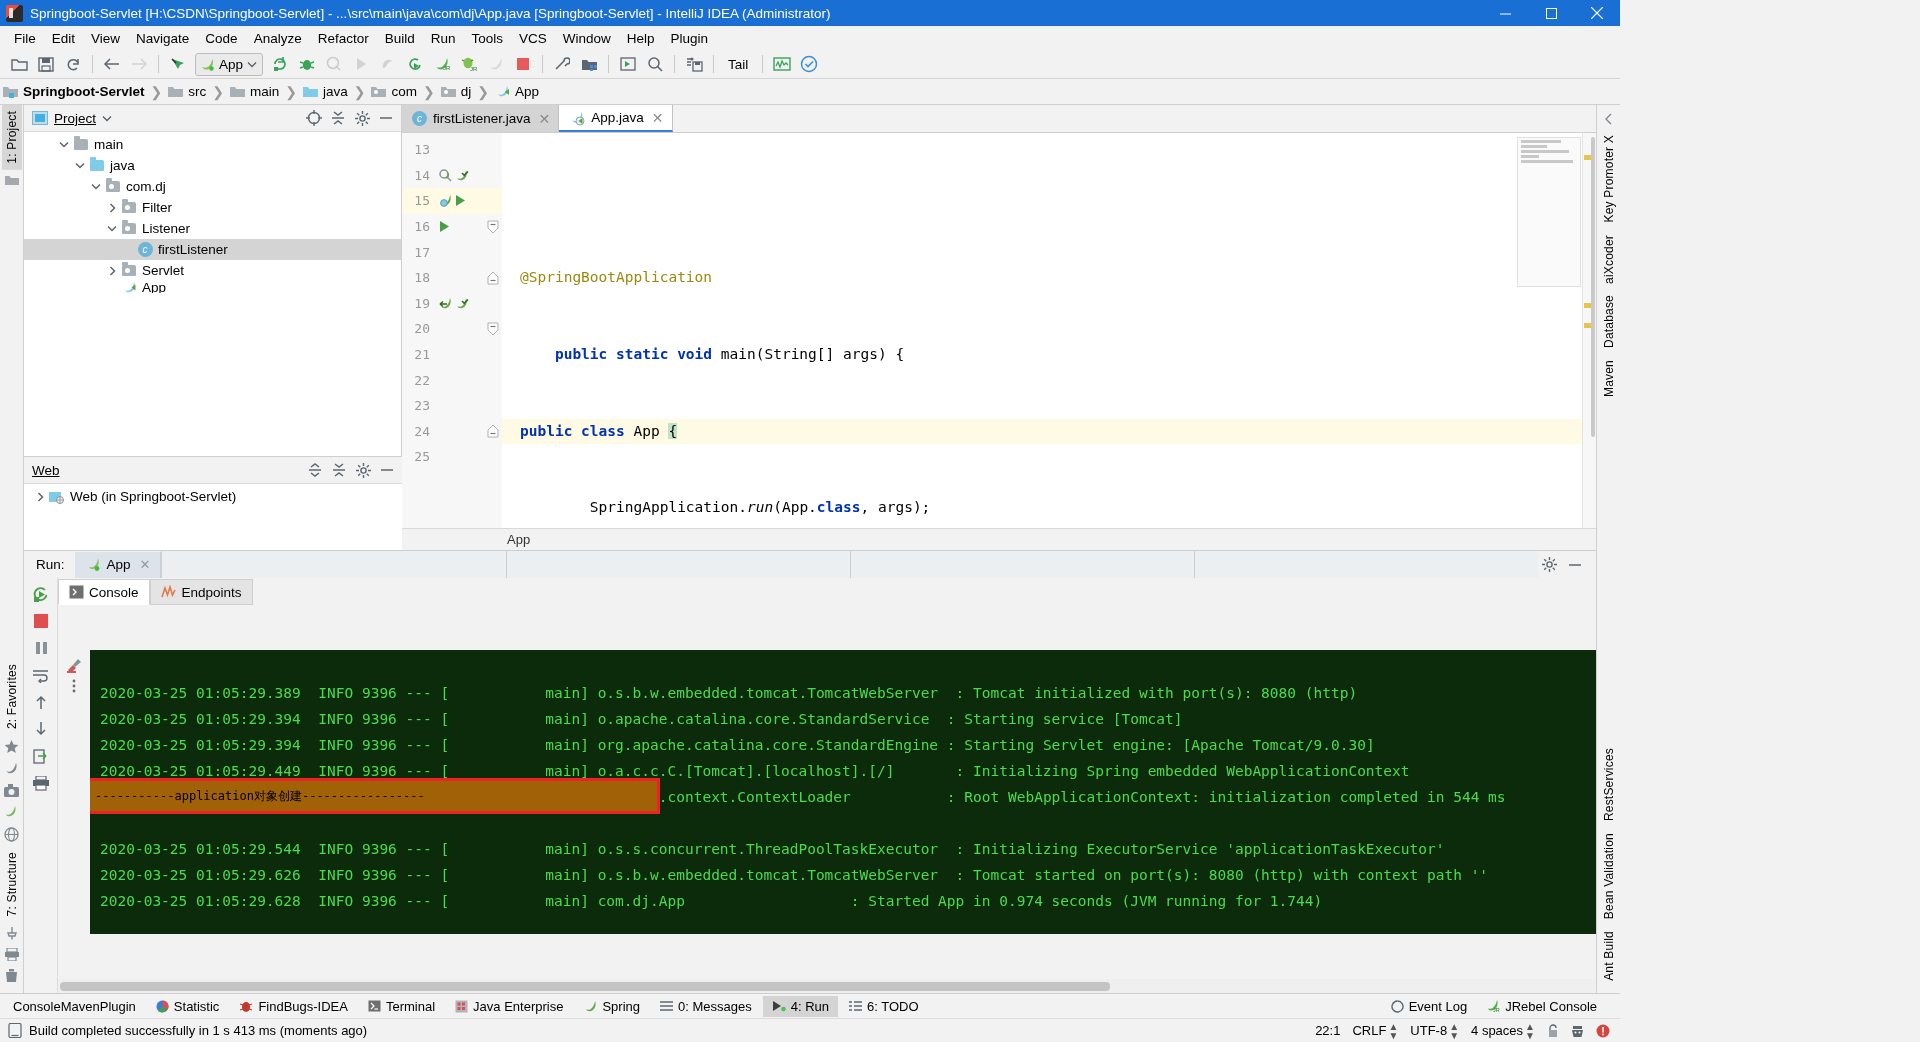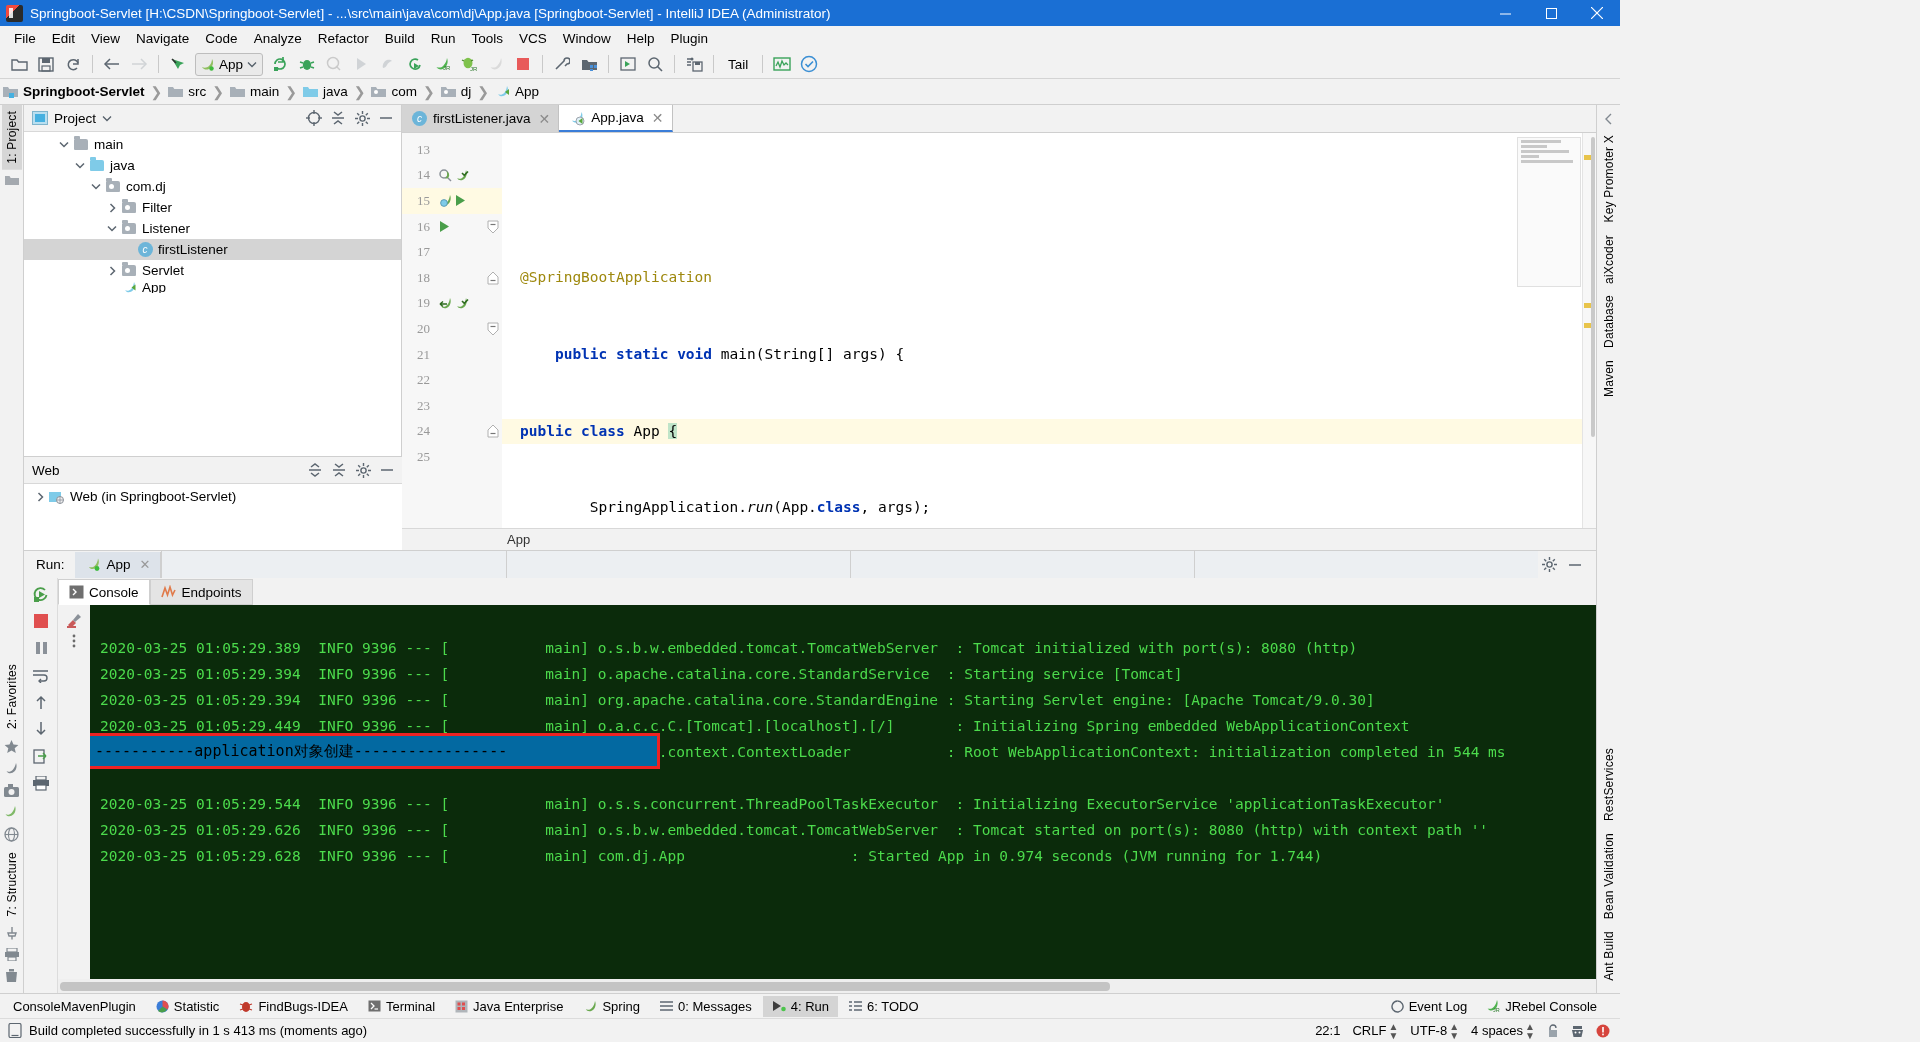--- a/index.html
+++ b/index.html
@@ -86,21 +86,21 @@
 
   .center-col { flex:1 1 auto; display:flex; flex-direction:column; min-width:0; }
   .upper-row { flex: 0 0 445px; display:flex; min-height:0; }
 
   
   .proj-panel { width:378px; flex:0 0 378px; display:flex; flex-direction:column; background:#fff; border-right:1px solid #cfcfcf;}
   .panel-head {
     height:27px; flex:0 0 27px; background:#f2f2f2; display:flex; align-items:center;
     padding:0 4px 0 8px; gap:6px; border-bottom:1px solid #d8d8d8; font-size:13.5px;
   }
-  .panel-head .ph-title { font-size:13.5px; }
+  .panel-head .ph-title { font-size:13.5px;text-decoration:underline; }
   .ph-actions { margin-left:auto; display:flex; align-items:center; gap:2px; }
   .ph-btn { width:22px;height:20px;display:flex;align-items:center;justify-content:center;border-radius:2px;}
   .tree { flex:1 1 auto; overflow:hidden; background:#fff; padding-top:2px; font-size:13.5px;}
   .trow { height:21px; display:flex; align-items:center; white-space:nowrap; padding-right:6px; }
   .trow.selected { background:#d4d4d4; }
   .arrow { width:16px; height:16px; flex:0 0 16px; display:flex; align-items:center; justify-content:center; }
   .tspacer { flex:0 0 16px; }
   .ticon { width:18px; flex:0 0 18px; margin-right:4px; display:flex; align-items:center; justify-content:center;}
   .folder { width:14px;height:11px;background:#a8b0b8;border-radius:1px 2px 1px 1px; position:relative;}
   .folder::before{content:"";position:absolute;left:0;top:-3px;width:6px;height:3px;background:#a8b0b8;border-radius:1px 1px 0 0;}
@@ -122,21 +122,21 @@
   }
   .tab.active { background:#fff; border-bottom:2px solid #3b7dd8; }
   .tab .tclose { color:#8b8b8b; font-size:14px; margin-left:2px; }
   .editor-wrap { flex:1 1 auto; display:flex; min-height:0; position:relative; overflow:hidden;}
   .gutter {
     width:100px; flex:0 0 100px; background:#f7f7f7; border-right:0px;
     font-family:"DejaVu Sans Mono", monospace; font-size:13px; color:#999;
     padding-top:4px; position:relative;
   }
   .gline { height:25.6px; display:flex; align-items:center; }
-  .gnum { width:34px; text-align:right; padding-right:6px; flex:0 0 34px;font-family:Liberation Serif, serif;}
+  .gnum { width:34px; text-align:right; padding-right:6px; flex:0 0 34px;}
   .gmark { flex:1 1 auto; display:flex; align-items:center; gap:1px; padding-left:2px;}
   .gfold { width:18px; flex:0 0 18px; display:flex; align-items:center; justify-content:center; color:#999;}
   .code {
     flex:1 1 auto; position:relative; overflow:hidden;
     font-family:"DejaVu Sans Mono", monospace; font-size:14.5px; padding-top:4px;
     line-height:25.6px; white-space:pre; background:#fff;
   }
   .cline { height:25.6px; padding-left:18px; }
   .cline.hl { background:#fffae3; }
   .k { color:#0033b3; font-weight:bold; }
@@ -159,36 +159,36 @@
   .run-head { height:27px; flex:0 0 27px; display:flex; align-items:center; background:#f2f2f2; font-size:13.5px;}
   .run-label { padding:0 10px 0 12px; }
   .run-tab { height:26px; display:flex; align-items:center; gap:6px; padding:0 10px; background:#e6e6e6; border-right:1px solid #cfcfcf;}
   .run-tab.on { background:#dde3ea; }
   .run-head-fill { flex:1 1 auto; display:flex; height:27px;}
   .rh-cell { flex:1 1 0; border-left:1px solid #cfcfcf; background:#eceff2;}
   .run-head-actions { margin-left:auto; display:flex; align-items:center; gap:4px; padding-right:10px;}
   .run-body { flex:1 1 auto; display:flex; min-height:0; }
   .run-toolbar { width:34px; flex:0 0 34px; background:#f2f2f2; display:flex; flex-direction:column; align-items:center; padding-top:4px; gap:3px; border-right:1px solid #dcdcdc;}
   .rb { width:26px;height:24px;display:flex;align-items:center;justify-content:center;border-radius:2px;}
-  .console-col { flex:1 1 auto; display:flex; flex-direction:column; min-width:0;}
+  .console-col { flex:1 1 auto; display:flex; flex-direction:column; min-width:0;gap:45px;}
   .subtabs { height:27px; flex:0 0 27px; background:#f2f2f2; display:flex; align-items:flex-end; }
   .subtab { height:26px; display:flex; align-items:center; gap:5px; padding:0 10px; font-size:13.5px; border:1px solid transparent;}
   .subtab.active { background:#fff; border:1px solid #cfcfcf; border-bottom-color:#fff;}
   .subtab.inactive { background:#e4e4e4; border:1px solid #cfcfcf; }
   .console-row { flex:1 1 auto; display:flex; min-height:0;}
   .console-gutter { width:32px; flex:0 0 32px; background:#f2f2f2; display:flex; flex-direction:column; align-items:center; padding-top:6px; gap:5px;}
   .console {
     flex:1 1 auto; background:#0b2b0b; color:#4cdb4c; min-width:0; overflow:hidden;
     font-family:"DejaVu Sans Mono", monospace; font-size:14.5px; line-height:26px;
     padding:4px 0 0 10px; white-space:pre; position:relative;
   }
   .highlight-box {
-    position:absolute; border:3px solid #ee2222; background:#0369a1; color:#000;
+    position:absolute; border:3px solid #ee2222; background:#a16207; color:#000;
     display:flex; align-items:center; padding-left:12px;
-    font-family:"DejaVu Sans Mono", monospace; font-size:15px;
+    font-family:"DejaVu Sans Mono", monospace; font-size:12px;
   }
   .console-hscroll { height:14px; flex:0 0 14px; background:#efefef; position:relative; }
   .console-hthumb { position:absolute; left:2px; top:3px; height:9px; width:1050px; background:#c4c4c4; border-radius:4px;}
   .console-vscroll { width:14px; flex:0 0 14px; background:#0b2b0b; }
 
   
   .toolwin-bar {
     height:25px; flex:0 0 25px; background:#f2f2f2; display:flex; align-items:center;
     font-size:13px; border-top:1px solid #cfcfcf; padding-left:4px; gap:2px;
   }

